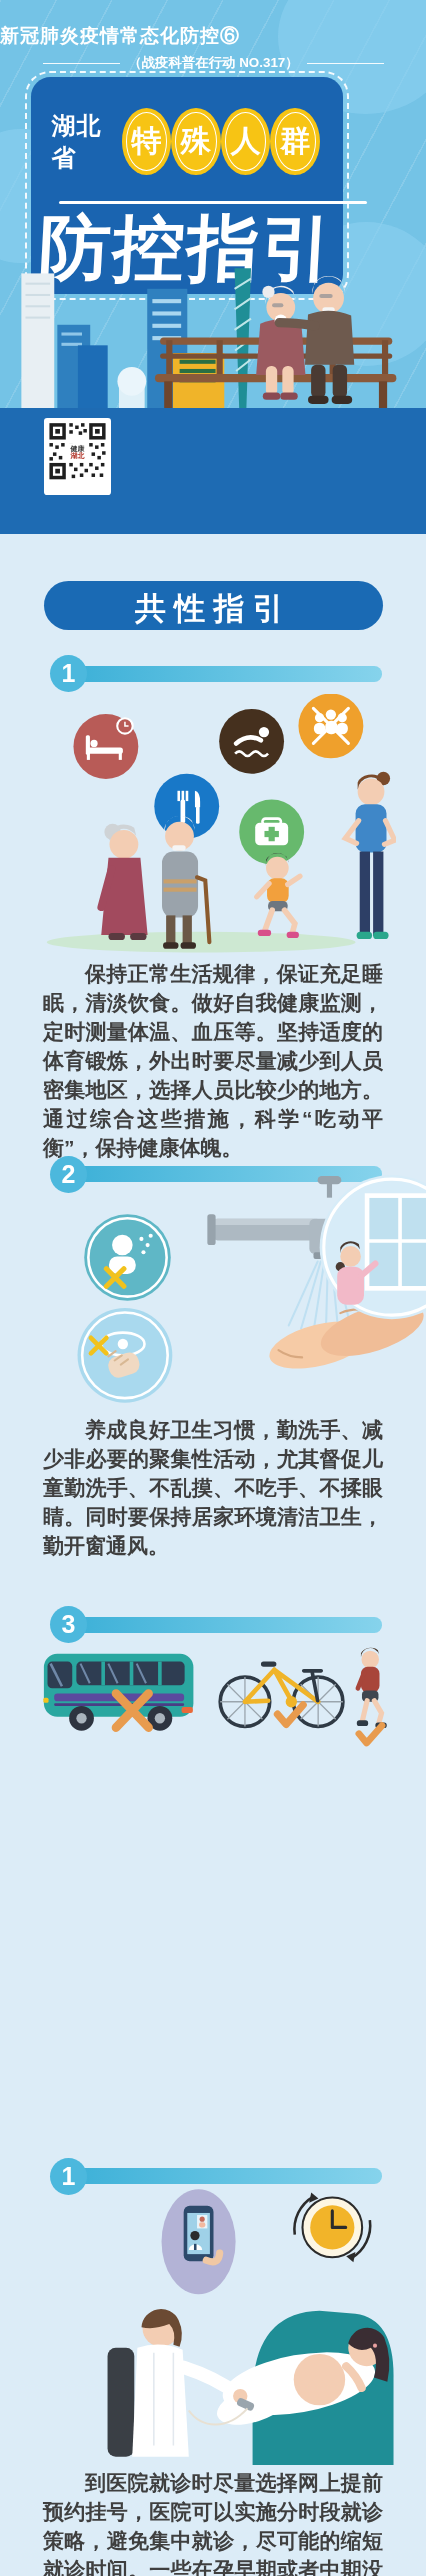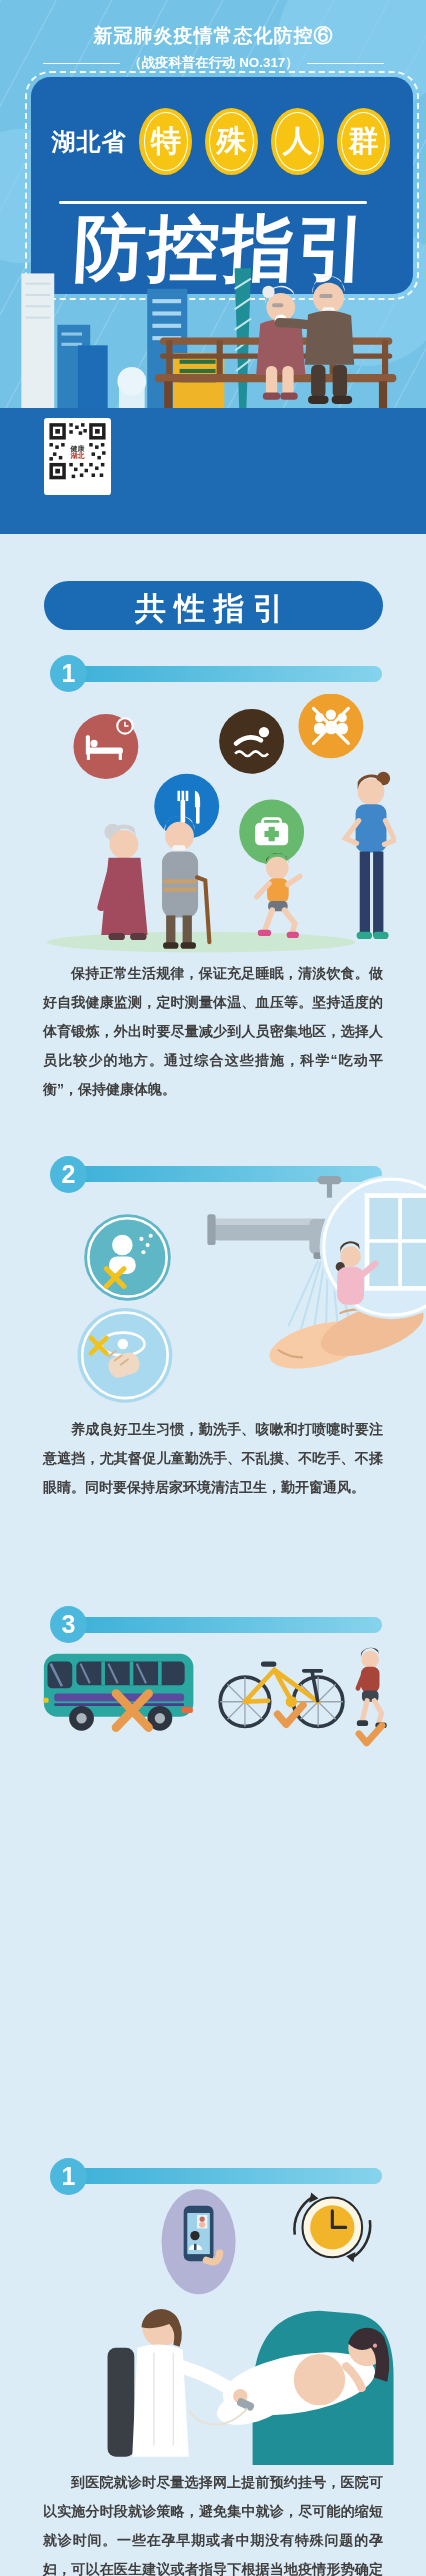--- a/index.html
+++ b/index.html
@@ -4,43 +4,43 @@
 <style>
   html,body{margin:0;padding:0;}
   body{font-family:"Liberation Sans",sans-serif;background:#8fb6cc;}
   .page{position:relative;width:427px;height:3599px;margin:0 auto;background:#dcecf7;overflow:hidden;}
   .abs{position:absolute;}
 
   
   .sky{left:0;top:0;width:427px;height:408px;background:#74c3e6;overflow:hidden;}
   .sky .stripes{position:absolute;inset:0;background:repeating-linear-gradient(118deg,rgba(255,255,255,.14) 0 1.5px,rgba(255,255,255,0) 1.5px 49px);}
   .blob{position:absolute;border-radius:50%;background:#8bcfef;opacity:.65;}
-  .series-title{left:0;top:23px;width:427px;text-align:center;color:#fff;font-size:19px;font-weight:bold;letter-spacing:1px;}
+  .series-title{left:0;top:23px;width:427px;text-align:left;color:#fff;font-size:19px;font-weight:bold;letter-spacing:1px;}
   .series-sub{left:0;top:54px;width:427px;display:flex;align-items:center;justify-content:center;gap:8.2px;color:#fff;font-size:13.4px;font-weight:600;}
   .series-sub .rule{width:77px;height:1px;background:rgba(255,255,255,.92);}
 
-  .hero-card{left:31px;top:77px;width:382px;height:217px;background:#1a64b0;border-radius:19.6px;}
+  .hero-card{left:31px;top:77px;width:312px;height:217px;background:#1a64b0;border-radius:19.6px;}
   .hero-card::before{content:"";position:absolute;inset:-5.7px;border:2.6px dashed #f4fafe;border-radius:25px;}
   .hero-row{position:absolute;left:20.6px;right:23px;top:31px;height:67px;display:flex;align-items:center;justify-content:space-between;}
   .hero-region{color:#fff;font-size:24px;font-weight:bold;font-family:"Liberation Serif",serif;letter-spacing:1px;}
   .badge{position:relative;width:53px;height:67px;border-radius:50%;background:#f7c414;display:flex;align-items:center;justify-content:center;color:#fff;font-size:30px;font-weight:bold;}
   .badge::after{content:"";position:absolute;inset:4.1px;border:1.5px solid #fff;border-radius:50%;}
   .hero-divider{position:absolute;left:28px;top:124px;width:308px;height:2.6px;background:#fff;border-radius:1.5px;}
   .hero-title{position:absolute;left:0;top:130px;width:100%;text-align:center;color:#fff;font-size:72px;font-weight:900;letter-spacing:2.1px;transform:skewX(-3deg);line-height:82px;}
 
   
   .band{left:0;top:408px;width:427px;height:126px;background:#1e6bb3;}
   .qr-frame{left:44px;top:418px;width:67px;height:77px;background:#fff;border-radius:3.1px;padding:4.1px;box-sizing:border-box;}
   .intro{left:77px;top:425px;width:318px;color:#fff;font-size:17.5px;font-weight:bold;line-height:32px;text-align:justify;text-indent:2em;letter-spacing:0.5px;}
 
   
   .pill{left:44px;width:339px;height:49px;background:#1a6ab4;border-radius:27px;color:#fff;font-size:31px;font-weight:800;letter-spacing:8.2px;text-align:center;line-height:55px;}
   .marker-line{left:77px;width:305px;height:15.5px;border-radius:7.7px;background:linear-gradient(90deg,#3eb1d8,#86d3ec);}
   .num-circle{left:50px;width:37px;height:37px;border-radius:50%;background:#4cb8dd;color:#fff;font-size:25px;font-weight:bold;display:flex;align-items:center;justify-content:center;z-index:2;}
-  .para{left:43px;width:340px;color:#3f3f3f;font-size:14px;font-weight:600;line-height:29px;text-align:justify;text-indent:2em;}
+  .para{left:43px;width:340px;color:#3f3f3f;font-size:21px;font-weight:600;line-height:29px;text-align:justify;text-indent:2em;}
 </style>
 </head>
 <body>
 
 <div class="page">
 
   <div class="abs sky">
     <div class="stripes"></div>
     <div class="blob" style="left:278px;top:-41px;width:175px;height:155px;"></div>
     <div class="blob" style="left:-46px;top:129px;width:134px;height:134px;"></div>
@@ -336,21 +336,21 @@
       <rect x="652" y="40" width="130" height="180" fill="#bfe0ef" stroke="#fff" stroke-width="9"></rect>
       <path d="M716,40 V220 M652,128 H782" stroke="#fff" stroke-width="7"></path>
       <circle cx="620" cy="158" r="20" fill="#f3cdb3"></circle>
       <path d="M600,152 a20,20 0 0 1 38,-8 l-2,-10 a22,18 0 0 0 -36,6 z" fill="#4a3b33"></path>
       <circle cx="600" cy="178" r="9" fill="#4a3b33"></circle>
       <rect x="594" y="178" width="52" height="74" rx="18" fill="#f2b9c8"></rect>
       <path d="M640,196 l28,-24" stroke="#f2b9c8" stroke-width="12" stroke-linecap="round"></path>
     </g>
   </svg>
 
-  <div class="abs para" style="top:1415px;">养成良好卫生习惯，勤洗手、咳嗽和打喷嚏时要注意遮挡，尤其督促儿童勤洗手、不乱摸、不吃手、不揉眼睛。同时要保持居家环境清洁卫生，勤开窗通风。</div>
+  <div class="abs para" style="top:1415px;">养成良好卫生习惯，勤洗手、减少非必要的聚集性活动，尤其督促儿童勤洗手、不乱摸、不吃手、不揉眼睛。同时要保持居家环境清洁卫生，勤开窗通风。</div>
 
   <div class="abs num-circle" style="top:1606px;">3</div>
   <div class="abs marker-line" style="top:1617px;"></div>
 
   <svg class="abs" style="left:31px;top:1646px;" width="365" height="111" viewBox="0 0 708 215">
     <g>
       <rect x="25" y="15" width="290" height="122" rx="26" fill="#2aa7a0"></rect>
       <rect x="32" y="30" width="48" height="52" rx="9" fill="#2e3d52"></rect>
       <path d="M38,34 l22,44" stroke="#6f88a8" stroke-width="5"></path>
       <rect x="88" y="30" width="210" height="46" rx="9" fill="#2e3d52"></rect>

